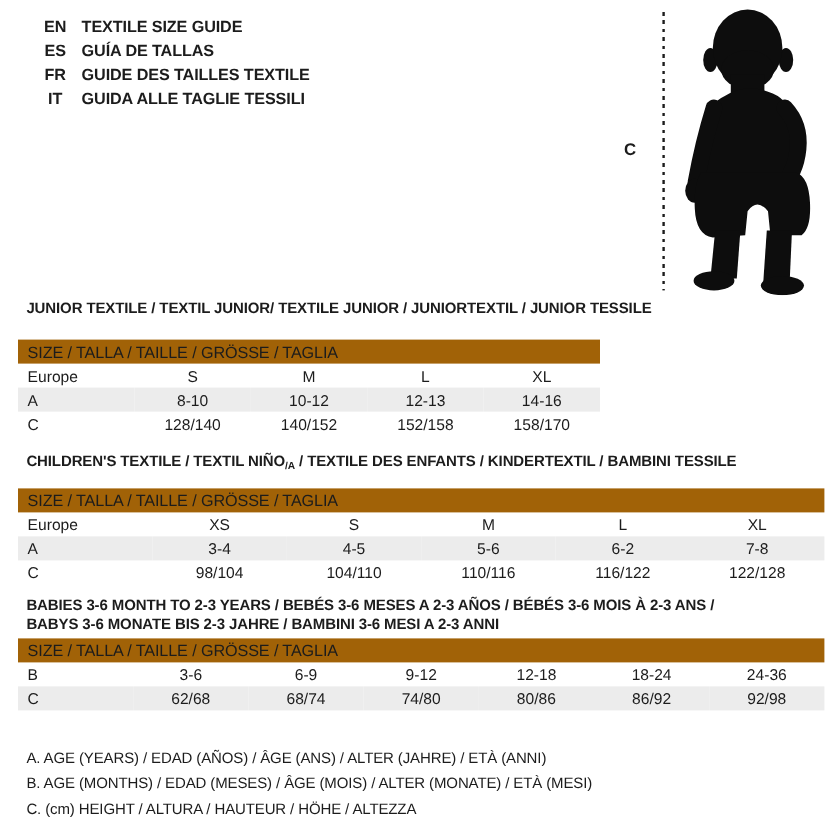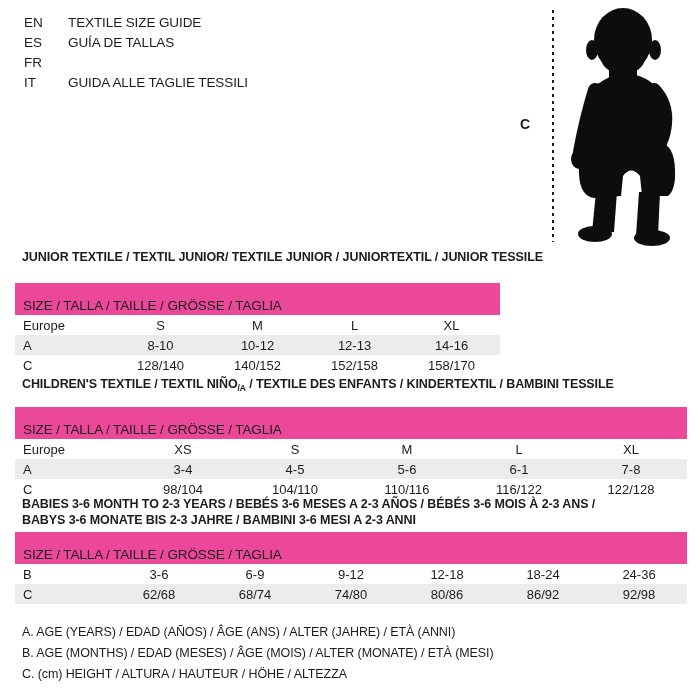--- a/index.html
+++ b/index.html
@@ -4,21 +4,21 @@
 <style>
   html, body { margin:0; padding:0; }
   body {
     width:700px; height:700px; position:relative; overflow:hidden;
     background:#ffffff; color:#1c1c1c;
     font-family:"Liberation Sans","DejaVu Sans",sans-serif;
   }
 
   
   .lang-list { position:absolute; left:24px; top:13px; }
-  .lang-row { display:flex; font-weight:400; font-size:13.5px; line-height:20px; letter-spacing:-0.1px; white-space:nowrap; }
+  .lang-row { display:flex; font-weight:700; font-size:13.5px; line-height:20px; letter-spacing:-0.1px; white-space:nowrap;text-align:center; }
   .lang-code { width:44px; flex:0 0 44px; }
 
   
   .figure { position:absolute; left:520px; top:4px; width:178px; height:242px; }
   .dotted-line {
     position:absolute; left:32px; top:6px; width:2px; height:232px;
     background-image:repeating-linear-gradient(to bottom,#1c1c1c 0px,#1c1c1c 3px,transparent 3px,transparent 7px);
   }
   .c-label { position:absolute; left:0px; top:112px; font-weight:700; font-size:14px; }
   svg.toddler { position:absolute; left:44px; top:0; }
@@ -33,22 +33,22 @@
     letter-spacing:-0.1px; line-height:16px; white-space:nowrap;
   }
   .title-sub { font-size:8.5px; vertical-align:-3px; }
   #section-junior   table { margin-top:18px; }
   #section-children table { margin-top:11px; }
   #section-babies   table { margin-top:4px; }
 
   table.size-table { width:100%; border-collapse:collapse; table-layout:fixed; font-size:13px; }
   .size-table col.c-label { width:70px; }
   .size-table th.bar {
-    background:#ec4899; font-weight:400; text-align:left;
-    font-size:13.5px; padding:14px 0 2px 8px; height:16px; letter-spacing:-0.1px;
+    background:#a16207; font-weight:400; text-align:left;
+    font-size:13.5px; padding:2px 0 2px 8px; height:16px; letter-spacing:-0.1px;
   }
   .size-table td { text-align:center; padding:2px 0; height:16px; font-weight:400;margin-left:43px; }
   .size-table td.rowlabel { text-align:left; padding-left:8px; }
   .size-table tbody tr:nth-child(even) td { background:#ececec; }
 
   
   .footnotes { position:absolute; left:22px; top:622px; }
   .footnote { font-size:12.5px; font-weight:400; line-height:21px; white-space:nowrap; letter-spacing:-0.1px; }
 </style>
 </head>
@@ -58,20 +58,21 @@
   <div class="lang-row">
     <span class="lang-code">EN</span>
     <span class="lang-label">TEXTILE SIZE GUIDE</span>
   </div>
   <div class="lang-row">
     <span class="lang-code">ES</span>
     <span class="lang-label">GUÍA DE TALLAS</span>
   </div>
   <div class="lang-row">
     <span class="lang-code">FR</span>
+    <span class="lang-label">GUIDE DES TAILLES TEXTILE</span>
   </div>
   <div class="lang-row">
     <span class="lang-code">IT</span>
     <span class="lang-label">GUIDA ALLE TAGLIE TESSILI</span>
   </div>
 </div>
 
 <div class="figure">
   <span class="c-label">C</span>
   <div class="dotted-line"></div>
@@ -168,21 +169,21 @@
           <td>S</td>
           <td>M</td>
           <td>L</td>
           <td>XL</td>
         </tr>
         <tr>
           <td class="rowlabel">A</td>
           <td>3-4</td>
           <td>4-5</td>
           <td>5-6</td>
-          <td>6-1</td>
+          <td>6-2</td>
           <td>7-8</td>
         </tr>
         <tr>
           <td class="rowlabel">C</td>
           <td>98/104</td>
           <td>104/110</td>
           <td>110/116</td>
           <td>116/122</td>
           <td>122/128</td>
         </tr>

